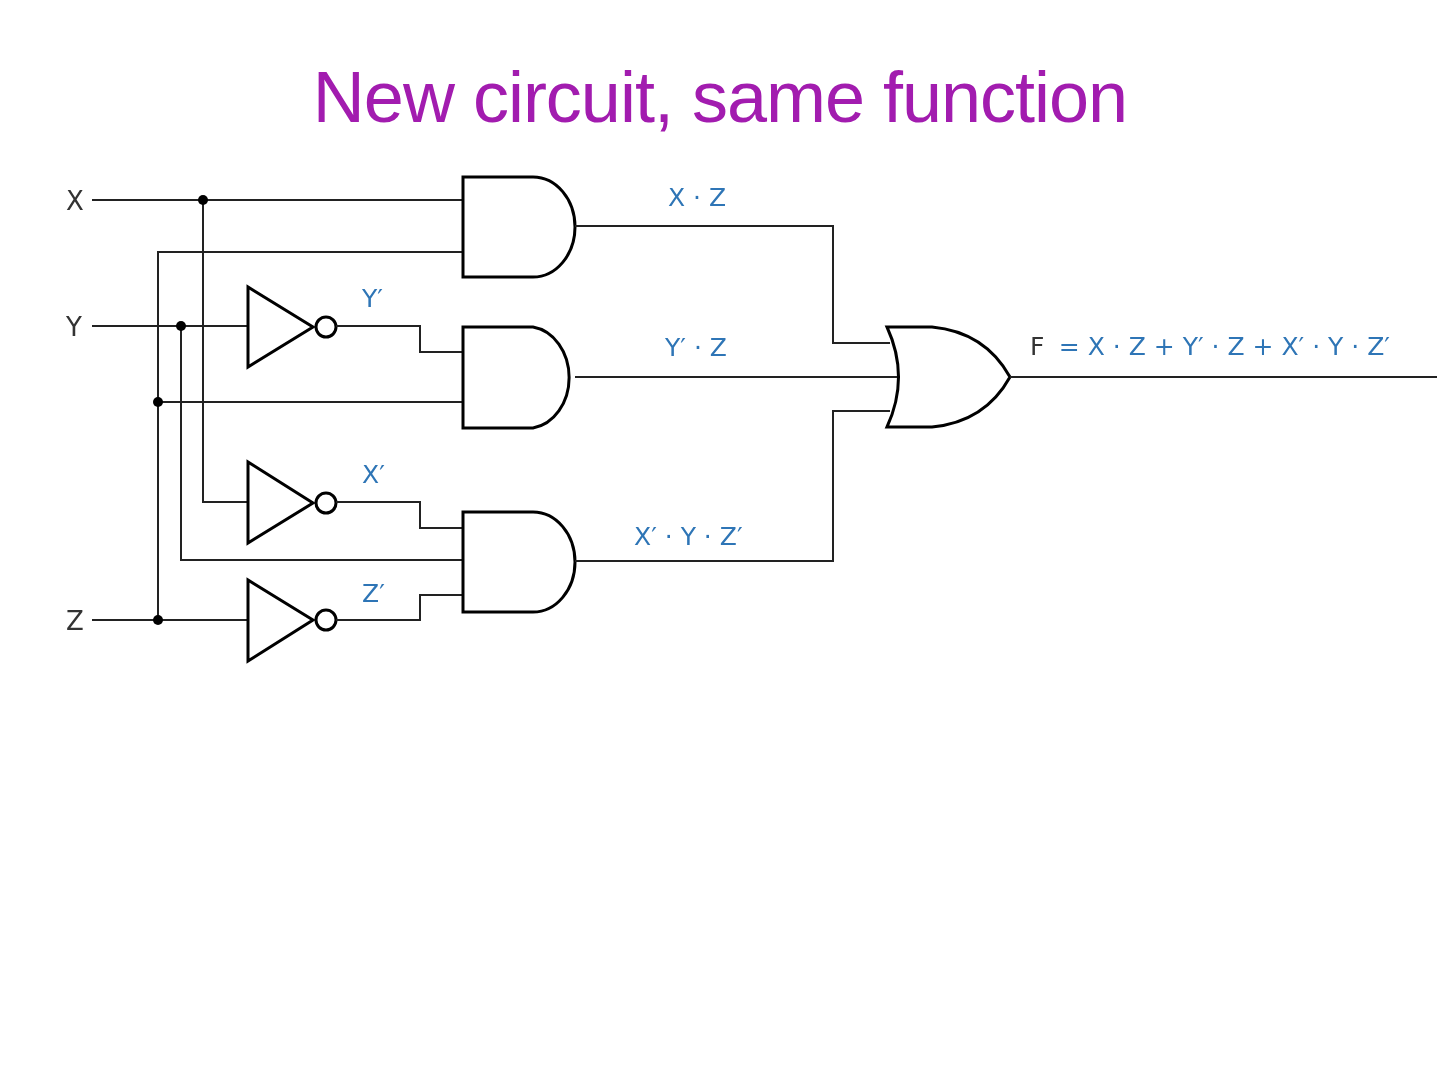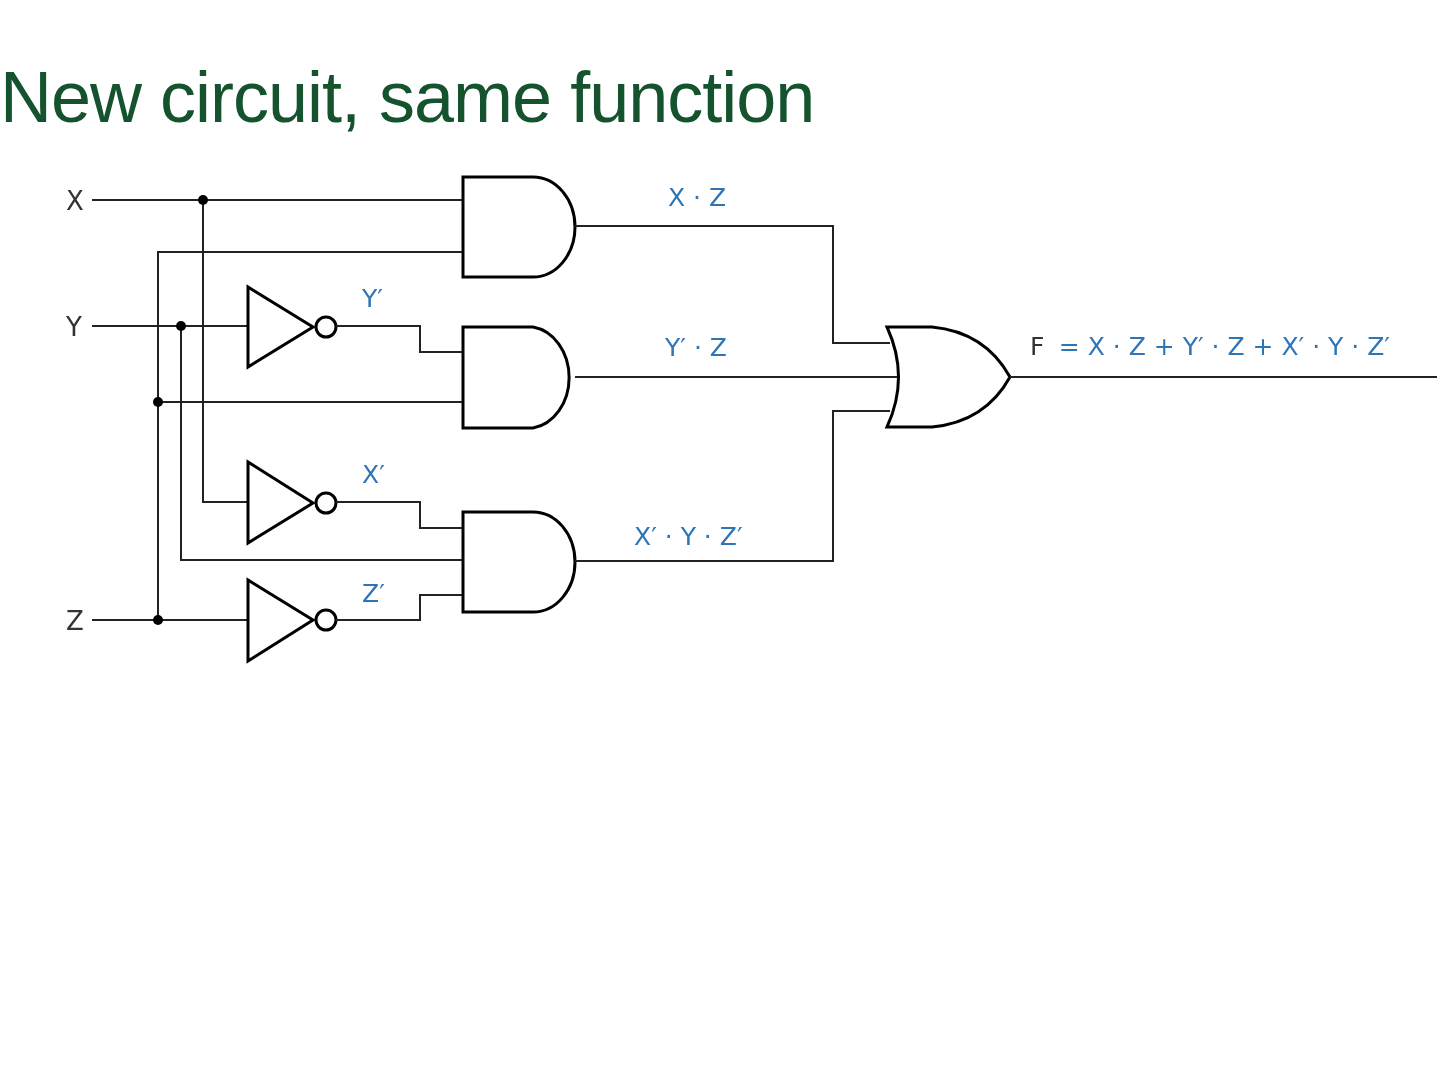--- a/index.html
+++ b/index.html
@@ -1,19 +1,19 @@
 <!DOCTYPE html>
 <html><head>
   <meta charset="utf-8">
   <style>
     html, body { margin: 0; padding: 0; background: #ffffff; }
     body { width: 1440px; height: 1080px; position: relative; overflow: hidden; font-family: "Liberation Sans", sans-serif; }
     .slide-title {
-      position: absolute; left: 0; top: 52px; width: 1440px; text-align: left;
-      font-family: "Liberation Sans", sans-serif; font-size: 72px; color: #14532d; line-height: 90px;
+      position: absolute; left: 0; top: 52px; width: 1440px; text-align: center;
+      font-family: "Liberation Sans", sans-serif; font-size: 72px; color: #a21caf; line-height: 90px;
       letter-spacing: -1px;
     }
     svg.circuit { position: absolute; left: 0; top: 0; }
     .wire { stroke: #222222; stroke-width: 2; fill: none; }
     .gate { stroke: #000000; stroke-width: 3; fill: #ffffff; }
     .dot { fill: #000000; }
     .in-label { font-family: "DejaVu Sans", sans-serif; font-size: 26px; fill: #333333; }
     .term-label { font-family: "DejaVu Sans", sans-serif; font-size: 25px; fill: #2e75b6; }
     .f-label { font-family: "DejaVu Sans", sans-serif; font-size: 25px; fill: #333333; }
   </style>

